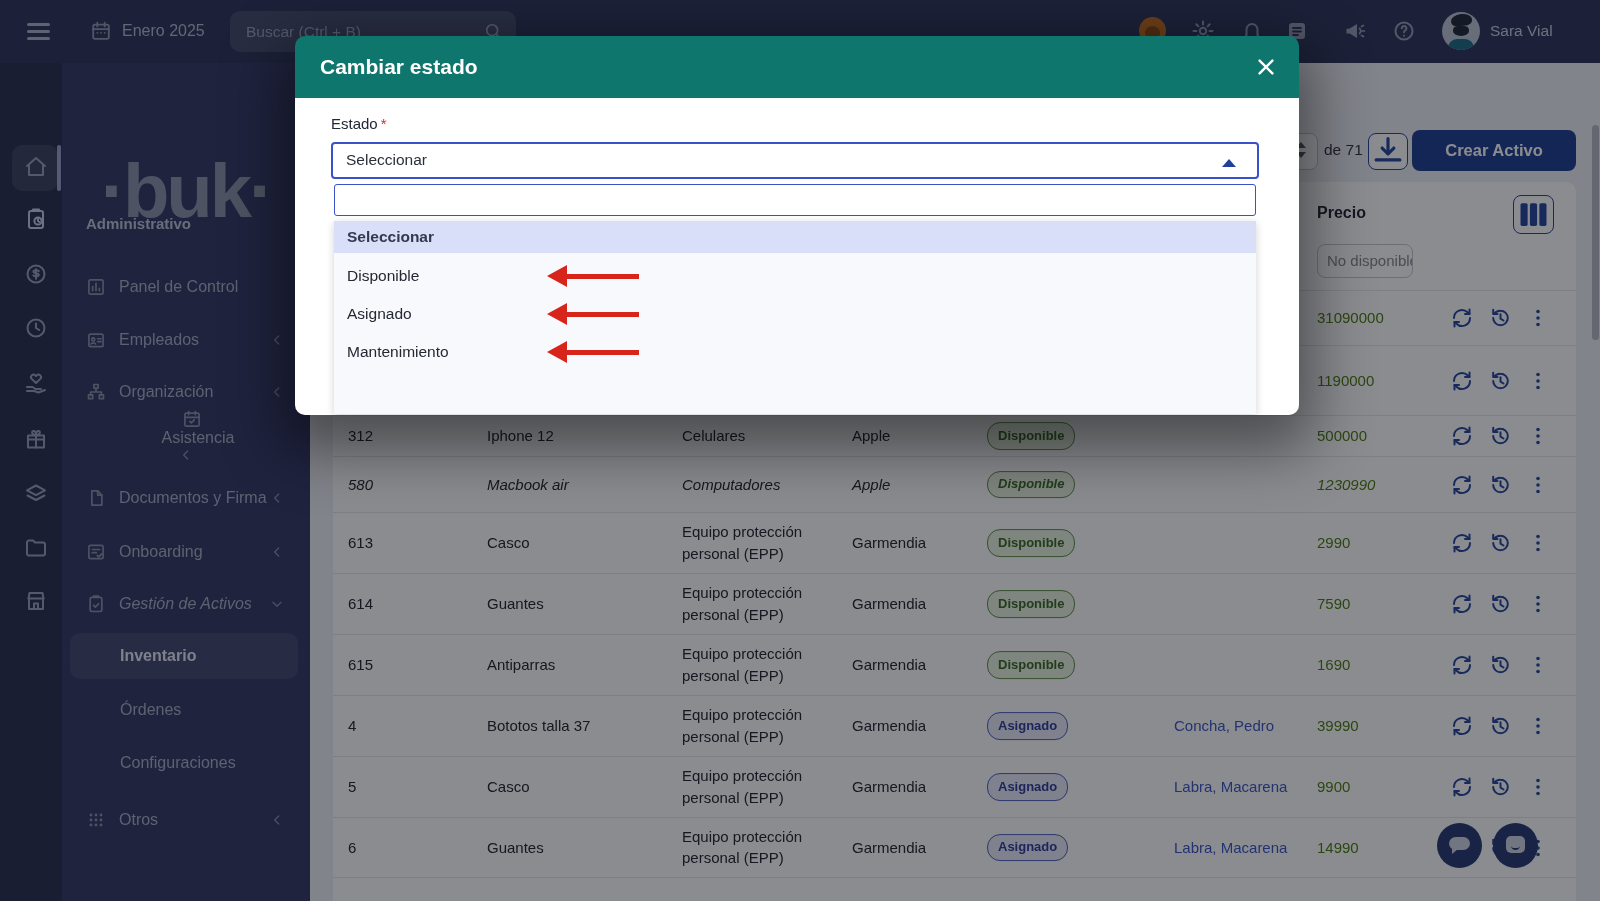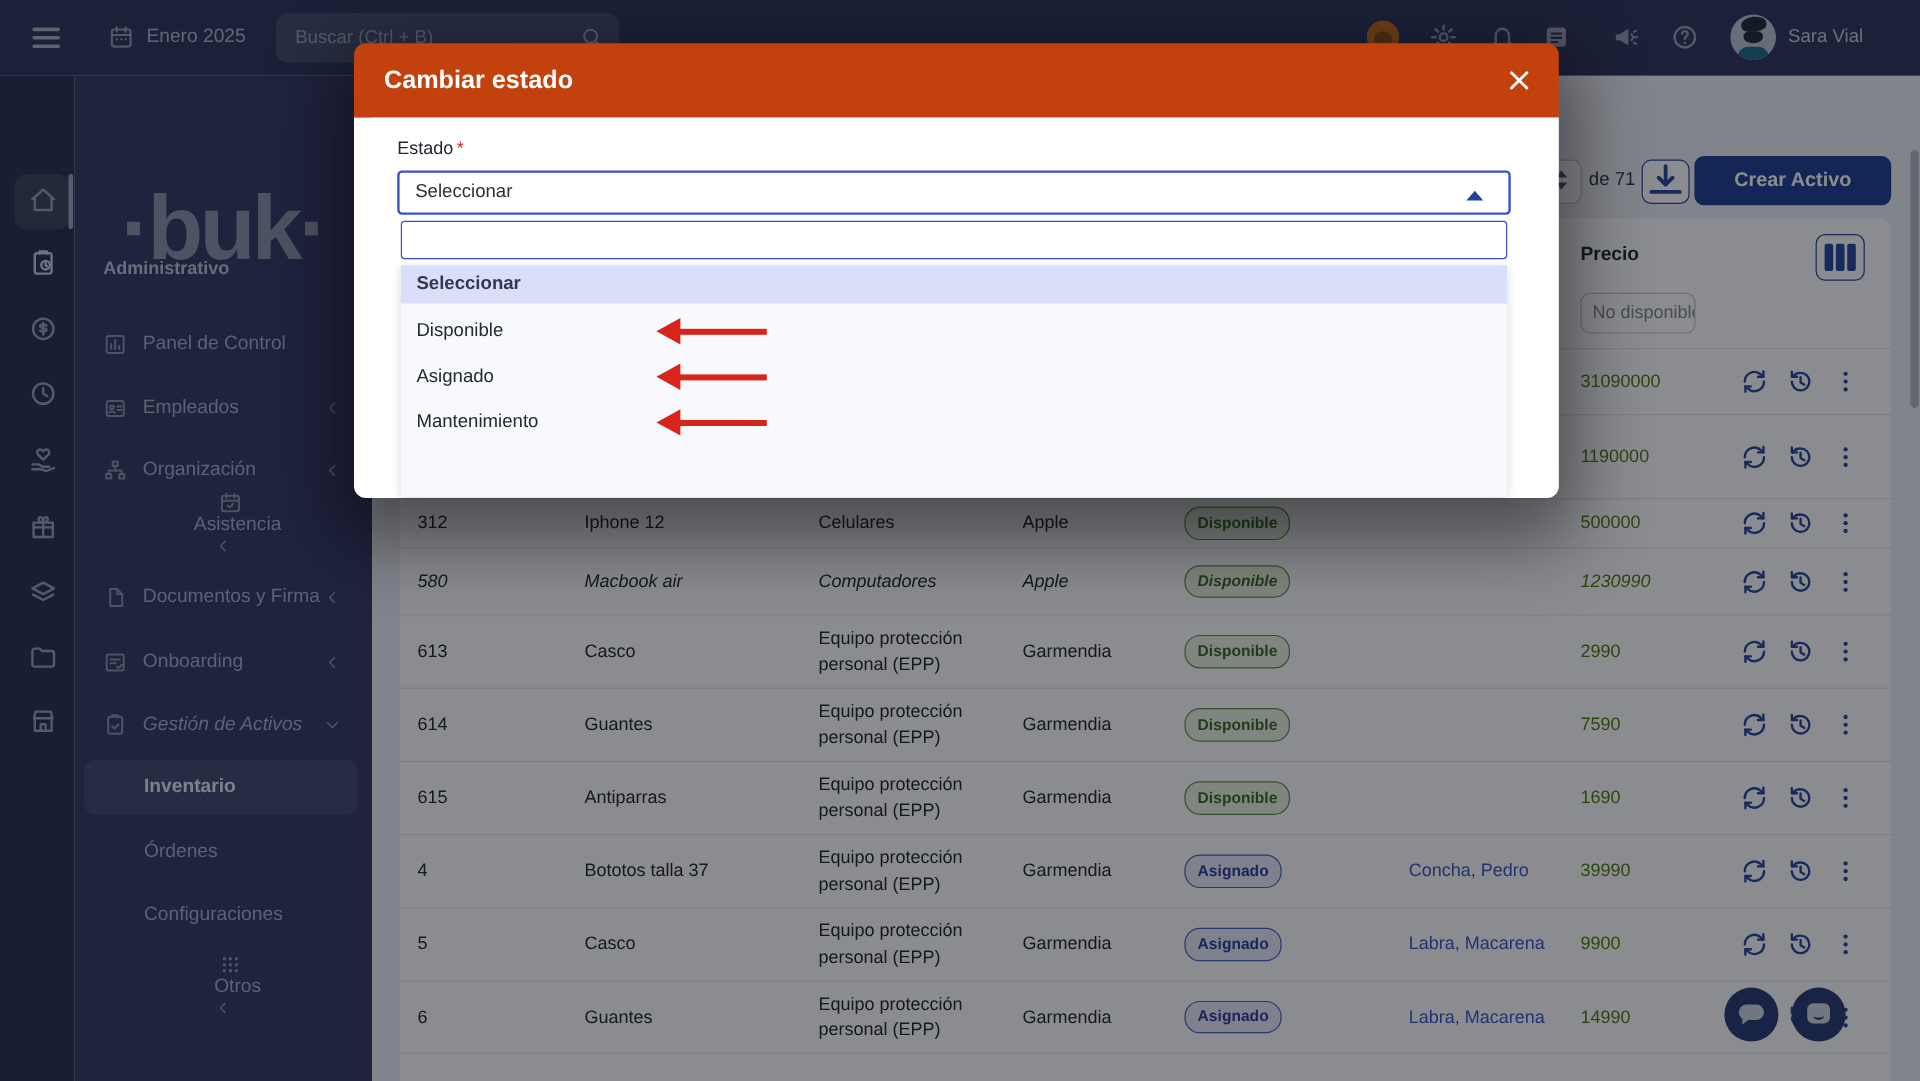--- a/index.html
+++ b/index.html
@@ -82,21 +82,21 @@
   .fab { position:absolute; top:823px; width:45px; height:45px; border-radius:50%; background:#263a72; z-index:3; cursor:pointer; }
   #fab1 { left:1437px; } #fab2 { left:1493px; }
   .fab .bubble { position:absolute; left:12px; top:14px; width:21px; height:13px; background:#cfd5e2; border-radius:7px; }
   .fab .bubble::after { content:""; position:absolute; left:3px; bottom:-4px; border-left:6px solid #cfd5e2; border-bottom:5px solid transparent; }
   .fab .sq { position:absolute; left:13px; top:13px; width:19px; height:17px; background:#cfd5e2; border-radius:5px; }
   .fab .sq::after { content:""; position:absolute; left:5px; top:6px; width:9px; height:6px; border-bottom:2px solid #263a72; border-radius:50%; }
 
   
   #overlay { position:absolute; inset:0; background:rgba(9,11,19,.47); z-index:50; }
   #modal { position:absolute; left:295px; top:36px; width:1004px; height:379px; z-index:60; border-radius:10px; box-shadow:0 22px 60px 14px rgba(0,0,0,.45); }
-  #modal-header { position:absolute; left:0; top:0; width:100%; height:62px; background:#c2410c; border-radius:10px 10px 0 0; display:flex; align-items:center; }
+  #modal-header { position:absolute; left:0; top:0; width:100%; height:62px; background:#0f766e; border-radius:10px 10px 0 0; display:flex; align-items:center; }
   #modal-title { margin-left:25px; font-size:21px; font-weight:700; color:#fff; }
   #modal-close { position:absolute; right:22px; top:20px; width:22px; height:22px; color:#fff; cursor:pointer; }
   #modal-body { position:absolute; left:0; top:62px; width:100%; height:317px; background:#fff; border-radius:0 0 10px 10px; padding:17px 40px 0 36px; overflow:hidden; }
   .field-label { font-size:15px; color:#232734; height:16px; }
   .req { color:#e0281e; margin-left:3px; }
   .select-box { position:relative; margin-top:11px; height:37px; border:2px solid #3a51c9; border-radius:4px; background:#fff; cursor:pointer; }
   .select-box .val { position:absolute; left:13px; top:7px; font-size:15.5px; color:#2a2f3a; }
   .select-box .caret { position:absolute; right:21px; top:15px; width:0; height:0; border-left:7px solid transparent; border-right:7px solid transparent; border-bottom:8px solid #21409c; }
   .dd-search { display:block; margin:5px 3px 0 3px; width:calc(100% - 6px); height:32px; border:1.5px solid #3a51c9; border-radius:3px; outline:none; font-family:inherit; font-size:15px; padding:0 10px; color:#2a2f3a; }
   .dd-list { margin:5px 3px 0 3px; height:193px; background:#f8f9fc; box-shadow:0 2px 8px rgba(0,0,0,.18); overflow:hidden; }
@@ -348,21 +348,21 @@
         </div>
         <div class="sub-pill active" style="top: 570px;">
           <span class="slabel">Inventario</span>
         </div>
         <div class="sub-pill" style="top: 624px;">
           <span class="slabel">Órdenes</span>
         </div>
         <div class="sub-pill" style="top: 677px;">
           <span class="slabel">Configuraciones</span>
         </div>
-        <div class="nav-item" style="top: 731px; flex-direction: column;">
+        <div class="nav-item" style="top: 731px;">
           <span class="nico">
             <svg viewBox="0 0 24 24" fill="currentColor" style="width:100%;height:100%">
               <circle cx="6" cy="6" r="1.7"></circle>
               <circle cx="12" cy="6" r="1.7"></circle>
               <circle cx="18" cy="6" r="1.7"></circle>
               <circle cx="6" cy="12" r="1.7"></circle>
               <circle cx="12" cy="12" r="1.7"></circle>
               <circle cx="18" cy="12" r="1.7"></circle>
               <circle cx="6" cy="18" r="1.7"></circle>
               <circle cx="12" cy="18" r="1.7"></circle>

